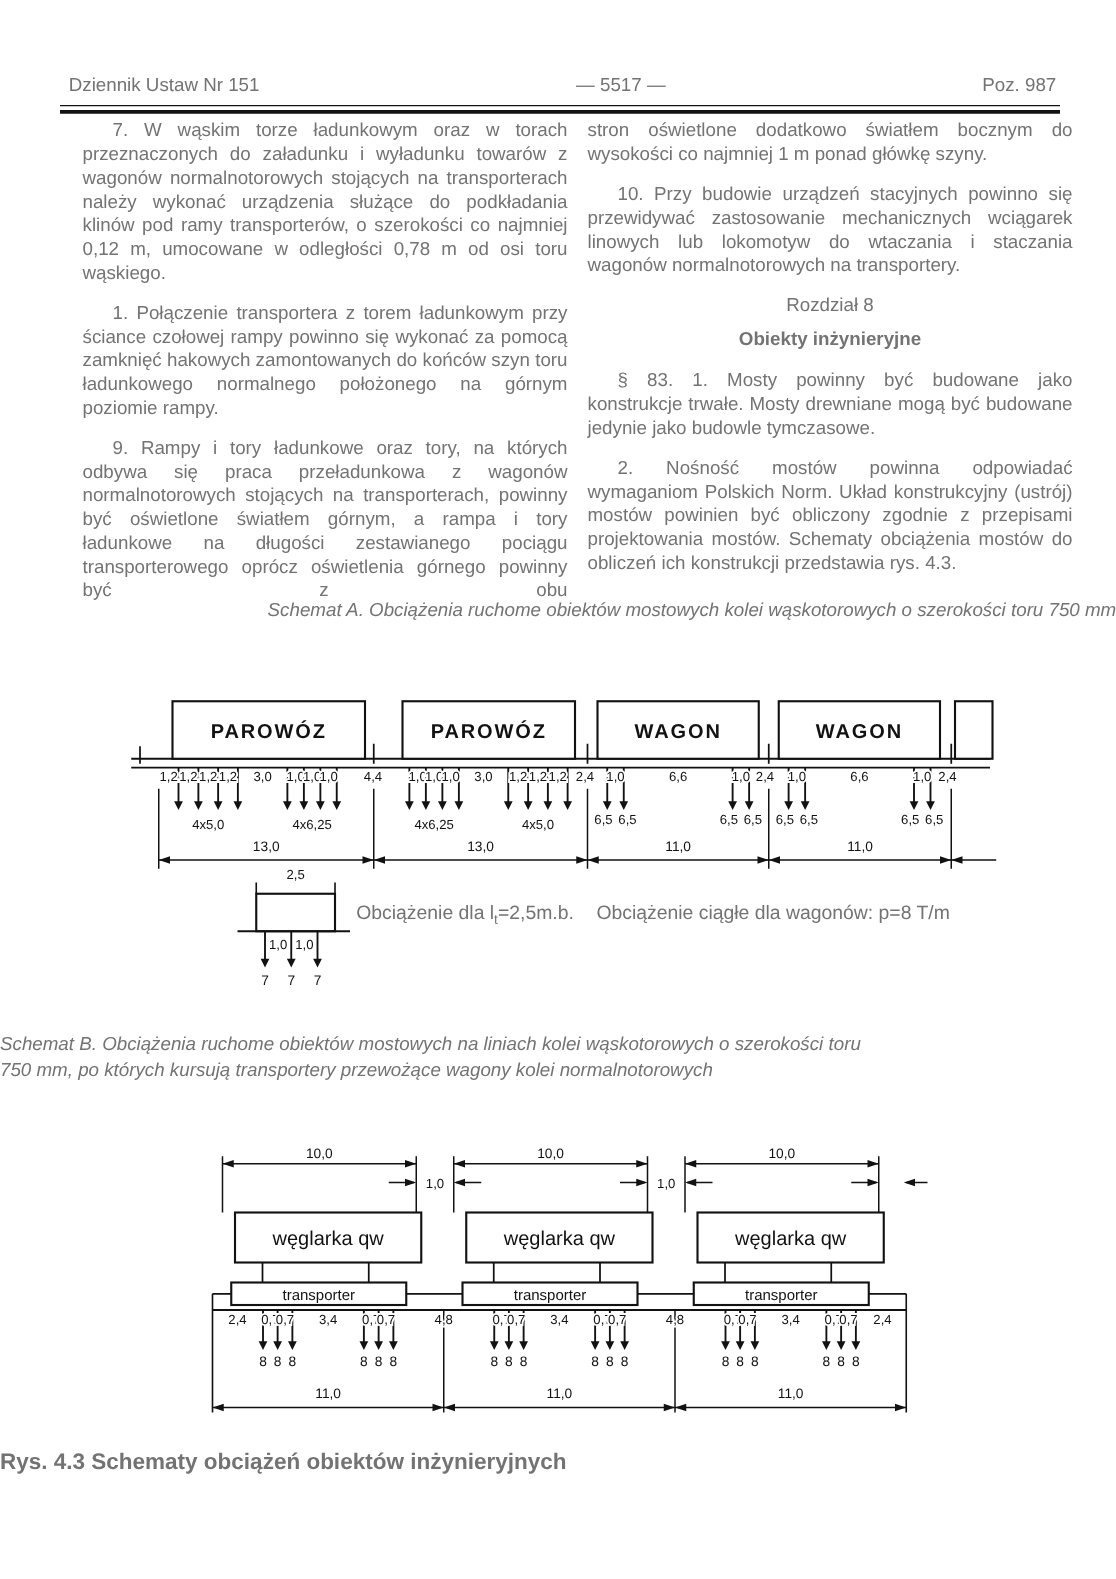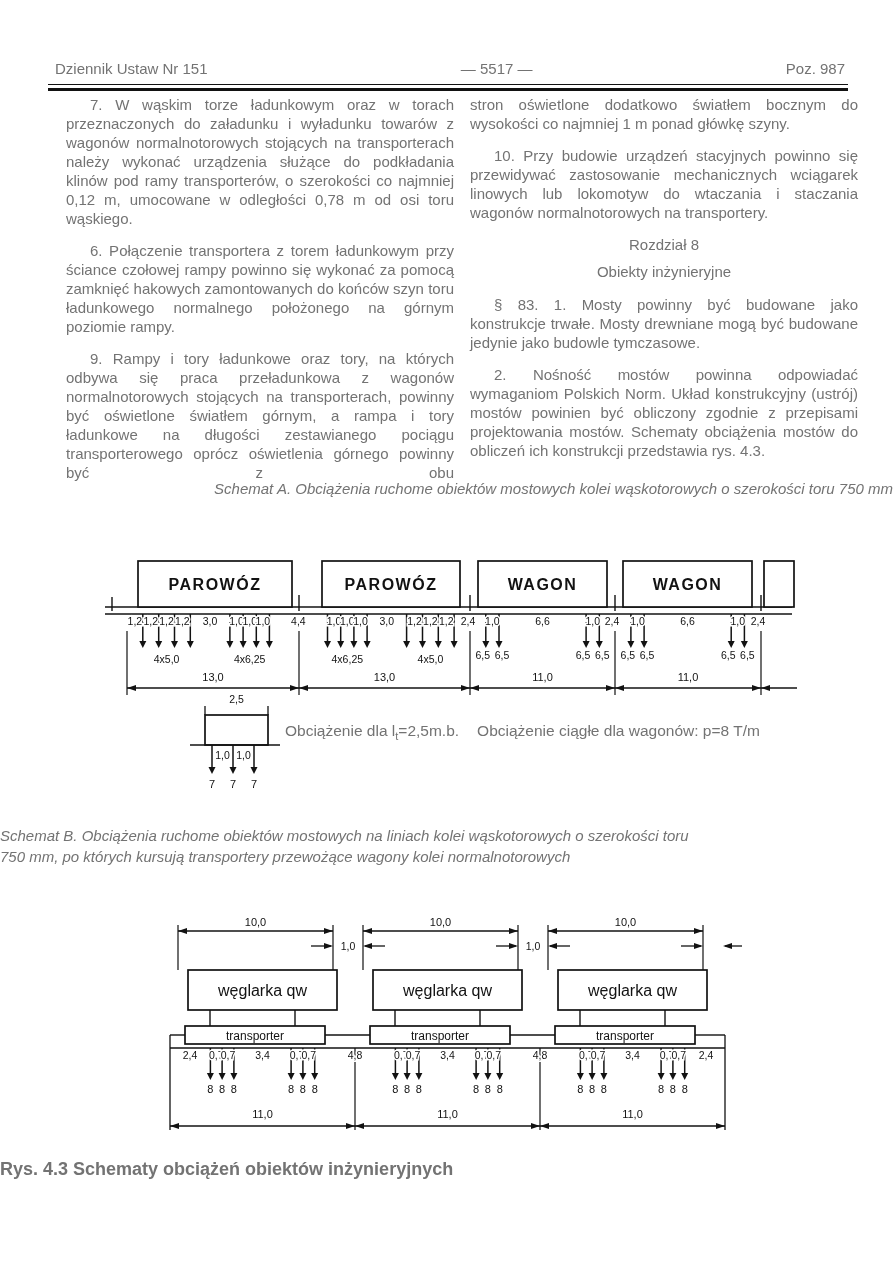--- a/index.html
+++ b/index.html
@@ -8,21 +8,21 @@
   .hdr{position:absolute;top:60px;left:55px;width:790px;display:flex;
        justify-content:space-between;font-size:15px;}
   .rule1{position:absolute;top:84px;left:48px;width:800px;height:1px;background:#121212;}
   .rule2{position:absolute;top:88px;left:48px;width:800px;height:3px;background:#121212;}
   .cols{position:absolute;top:95px;left:55px;width:792px;display:flex;gap:16px;margin-left:11px;}
   .col{width:388px;font-size:15px;line-height:19px;text-align:justify;}
   .col p{margin:0 0 13px 0;text-indent:24px;}
   .col p.noindent{text-indent:0;}
   .col p.contj{text-align-last:justify;}
   .chap{ text-align:center;text-indent:0 !important;margin:3px 0 8px 0 !important;}
-  .chapb{text-align:center;text-indent:0 !important;font-weight:normal;margin:0 0 14px 0 !important;}
+  .chapb{text-align:center;text-indent:0 !important;font-weight:bold;margin:0 0 14px 0 !important;}
   .capA{position:absolute;top:480px;left:0;width:893px;text-align:right;
         font-style:italic;font-size:15px;}
   .capB{position:absolute;top:825px;left:0;width:893px;text-align:left;
         font-style:italic;font-size:15px;line-height:21px;}
   .figcap{position:absolute;top:1159px;left:0;width:893px;text-align:left;
         font-weight:bold;font-size:18px;}
   svg{position:absolute;left:0;font-family:"Liberation Sans",sans-serif;}
   #svgA{top:545px;}
   #svgB{top:898px;}
   .noteline{position:absolute;top:722px;left:285px;font-size:15.5px;white-space:nowrap;}
@@ -38,21 +38,21 @@
     <span>Dziennik Ustaw Nr 151</span>
     <span>— 5517 —</span>
     <span>Poz. 987</span>
   </div>
   <div class="rule1"></div>
   <div class="rule2"></div>
 
   <div class="cols">
     <div class="col">
       <p>7. W wąskim torze ładunkowym oraz w torach przeznaczonych do załadunku i wyładunku towarów z wagonów normalnotorowych stojących na transporterach należy wykonać urządzenia służące do podkładania klinów pod ramy transporterów, o szerokości co najmniej 0,12 m, umocowane w odległości 0,78 m od osi toru wąskiego.</p>
-      <p>6. Połączenie transportera z torem ładunkowym przy ściance czołowej rampy powinno się wykonać za pomocą zamknięć hakowych zamontowanych do końców szyn toru ładunkowego normalnego położonego na górnym poziomie rampy.</p>
+      <p>1. Połączenie transportera z torem ładunkowym przy ściance czołowej rampy powinno się wykonać za pomocą zamknięć hakowych zamontowanych do końców szyn toru ładunkowego normalnego położonego na górnym poziomie rampy.</p>
       <p class="contj">9. Rampy i tory ładunkowe oraz tory, na których odbywa się praca przeładunkowa z wagonów normalnotorowych stojących na transporterach, powinny być oświetlone światłem górnym, a rampa i tory ładunkowe na długości zestawianego pociągu transporterowego oprócz oświetlenia górnego powinny być z obu</p>
     </div>
     <div class="col">
       <p class="noindent">stron oświetlone dodatkowo światłem bocznym do wysokości co najmniej 1 m ponad główkę szyny.</p>
       <p>10. Przy budowie urządzeń stacyjnych powinno się przewidywać zastosowanie mechanicznych wciągarek linowych lub lokomotyw do wtaczania i staczania wagonów normalnotorowych na transportery.</p>
       <p class="chap">Rozdział 8</p>
       <p class="chapb">Obiekty inżynieryjne</p>
       <p>§ 83. 1. Mosty powinny być budowane jako konstrukcje trwałe. Mosty drewniane mogą być budowane jedynie jako budowle tymczasowe.</p>
       <p>2. Nośność mostów powinna odpowiadać wymaganiom Polskich Norm. Układ konstrukcyjny (ustrój) mostów powinien być obliczony zgodnie z przepisami projektowania mostów. Schematy obciążenia mostów do obliczeń ich konstrukcji przedstawia rys. 4.3.</p>
     </div>

